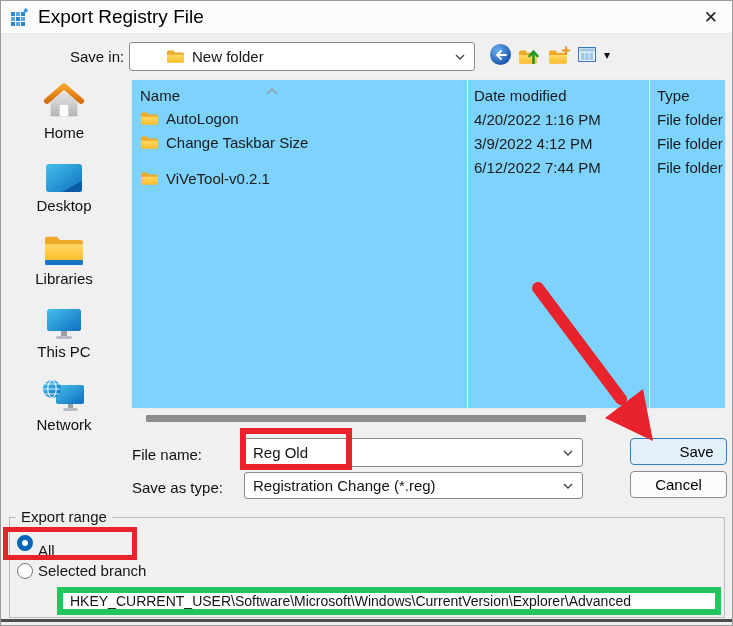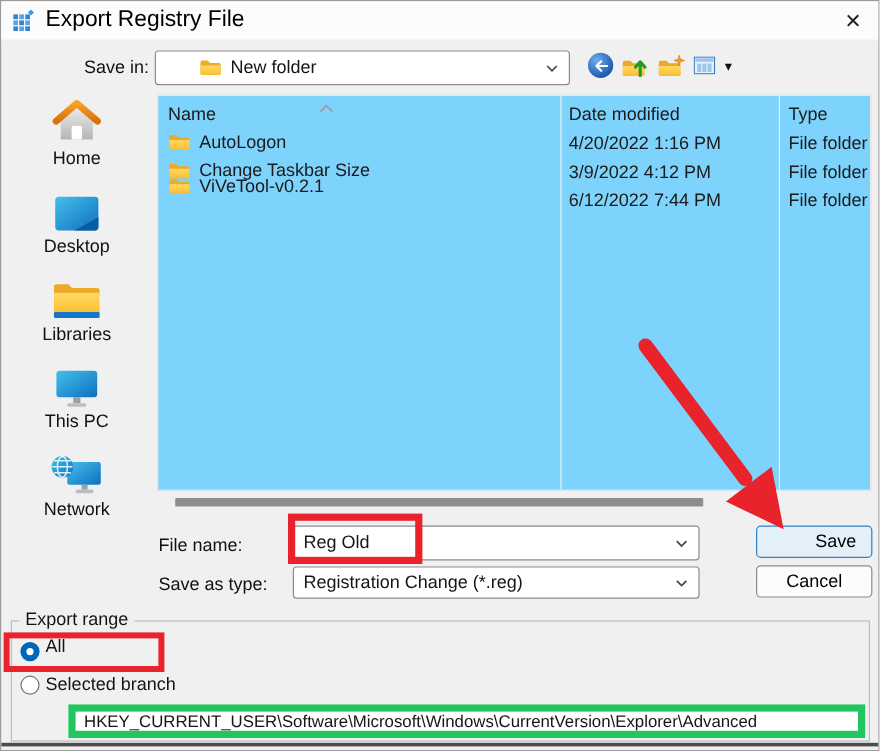--- a/index.html
+++ b/index.html
@@ -232,21 +232,21 @@
       <span class="lrow-name" style="left:8px; top:54px;">
         <svg width="19" height="15">
             <use href="#sym-folder"></use>
           </svg>
         <span class="cell" style="position:static">Change Taskbar Size</span>
       </span>
       <span class="cell" style="left:342px; top:55px">3/9/2022 4:12 PM</span>
       <span class="cell" style="left:525px; top:55px">File folder</span>
     </div>
     <div>
-      <span class="lrow-name" style="left:8px; top:67px;text-align:center;">
+      <span class="lrow-name" style="left:8px; top:90px;text-align:center;">
         <svg width="19" height="15">
             <use href="#sym-folder"></use>
           </svg>
         <span class="cell" style="position:static">ViVeTool-v0.2.1</span>
       </span>
       <span class="cell" style="left:342px; top:79px">6/12/2022 7:44 PM</span>
       <span class="cell" style="left:525px; top:79px">File folder</span>
     </div>
   </div>
 
@@ -271,21 +271,21 @@
         </svg>
     </span>
   </div>
 
   <div class="btn btn-save">Save</div>
   <div class="btn btn-cancel">Cancel</div>
 
   <div class="groupbox">
     <span class="group-label">Export range</span>
     <span class="radio checked" style="left:7px; top:17px"></span>
-    <span class="radio-lbl" style="left:28px; top:12px">All</span>
+    <span class="radio-lbl" style="left:28px; top:24px">All</span>
     <span class="radio" style="left:7px; top:45px"></span>
     <span class="radio-lbl" style="left:28px; top:44px">Selected branch</span>
     <div class="path-field">HKEY_CURRENT_USER\Software\Microsoft\Windows\CurrentVersion\Explorer\Advanced</div>
   </div>
 
   <div class="bottom-edge"></div>
 
   <div class="annot-box" style="left:239px; top:427px; width:112px; height:42px;"></div>
   <div class="annot-box" style="left:2px; top:526px; width:134px; height:33px; border-width:5px;"></div>
   <svg class="annot-arrow" width="733" height="626" viewBox="0 0 733 626">

